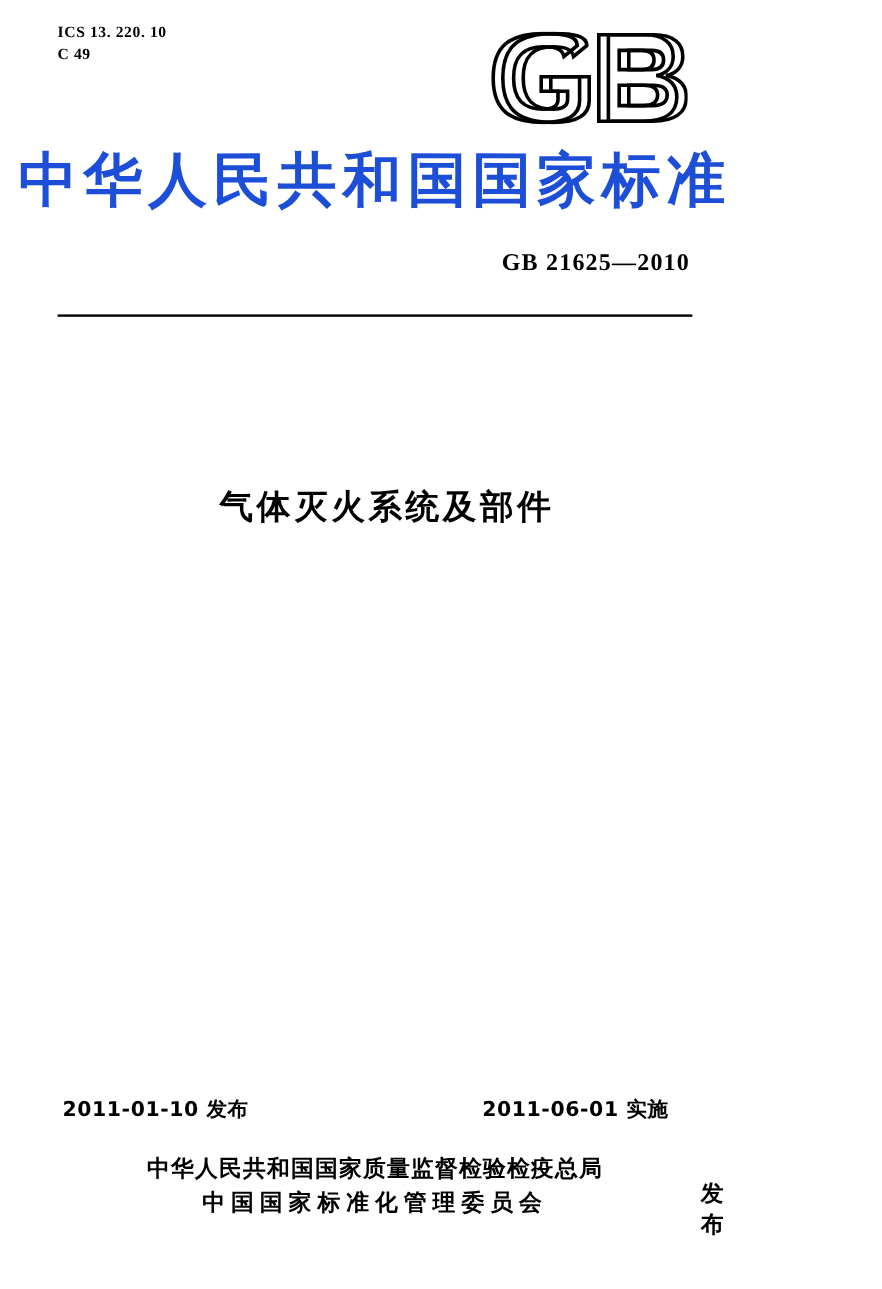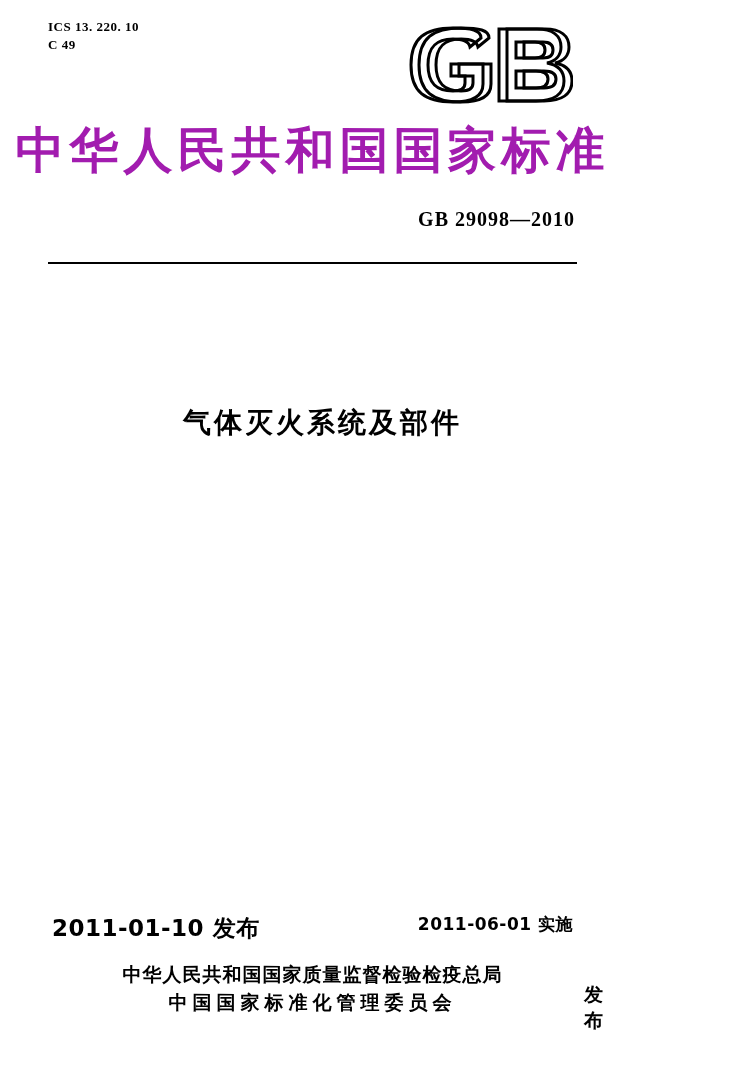--- a/index.html
+++ b/index.html
@@ -47,21 +47,21 @@
   .cn-standard-title {
     position: absolute;
     left: 0;
     right: 0;
     top: 118px;
     text-align: center;
     font-family: "DejaVu Sans", sans-serif;
     font-weight: bold;
     font-size: 49px;
     letter-spacing: 5px;
-    color: #a21caf;
+    color: #1d4ed8;
     white-space: nowrap;
   }
 
   
   .std-number {
     position: absolute;
     right: 50px;
     top: 208px;
     font-family: "Liberation Serif", serif;
     font-weight: bold;
@@ -104,27 +104,27 @@
     letter-spacing: 0.6px;
   }
 
   
   .date-issue {
     position: absolute;
     left: 52px;
     top: 913px;
     font-family: "DejaVu Sans", sans-serif;
     font-weight: bold;
-    font-size: 23px;
+    font-size: 17px;
     letter-spacing: 0.5px;
     white-space: nowrap;
   }
   .date-effective {
     position: absolute;
-    right: 52px;
+    right: 68px;
     top: 913px;
     font-family: "DejaVu Sans", sans-serif;
     font-weight: bold;
     font-size: 17px;
     letter-spacing: 0.5px;
     white-space: nowrap;
   }
 
   
   .publisher {
@@ -177,21 +177,21 @@
         <path d="M86 12 C86 4, 76 2, 58 2 C30 2, 16 12, 16 39 C16 66, 30 76, 58 76 C78 76, 88 70, 88 58 L88 38 L56 38 L56 50 L70 50 L70 57 C70 63, 65 65, 58 65 C41 65, 33 57, 33 39 C33 21, 41 13, 58 13 C70 13, 74 16, 75 21 Z"></path>
 
         <path d="M96 3 L134 3 C150 3, 158 10, 158 21 C158 29, 153 35, 144 37 C155 39, 161 45, 161 55 C161 68, 151 75, 133 75 L96 75 Z M113 16 L113 32 L132 32 C139 32, 142 29, 142 24 C142 19, 139 16, 132 16 Z M113 45 L113 62 L133 62 C141 62, 145 59, 145 53 C145 48, 141 45, 133 45 Z"></path>
         <path d="M104 3 L142 3 C158 3, 166 10, 166 21 C166 29, 161 35, 152 37 C163 39, 169 45, 169 55 C169 68, 159 75, 141 75 L104 75 Z M121 16 L121 32 L140 32 C147 32, 150 29, 150 24 C150 19, 147 16, 140 16 Z M121 45 L121 62 L141 62 C149 62, 153 59, 153 53 C153 48, 149 45, 141 45 Z"></path>
       </g>
     </svg>
   </div>
 
   <div class="cn-standard-title">中华人民共和国国家标准</div>
 
-  <div class="std-number">GB 29098—2010</div>
+  <div class="std-number">GB 21625—2010</div>
 
   <div class="rule-top"></div>
 
   <div class="doc-title-cn">气体灭火系统及部件</div>
 
   <div class="date-issue">2011-01-10 发布</div>
   <div class="date-effective">2011-06-01 实施</div>
 
   <div class="publisher">
     <span class="publisher-row">中华人民共和国国家质量监督检验检疫总局</span>

